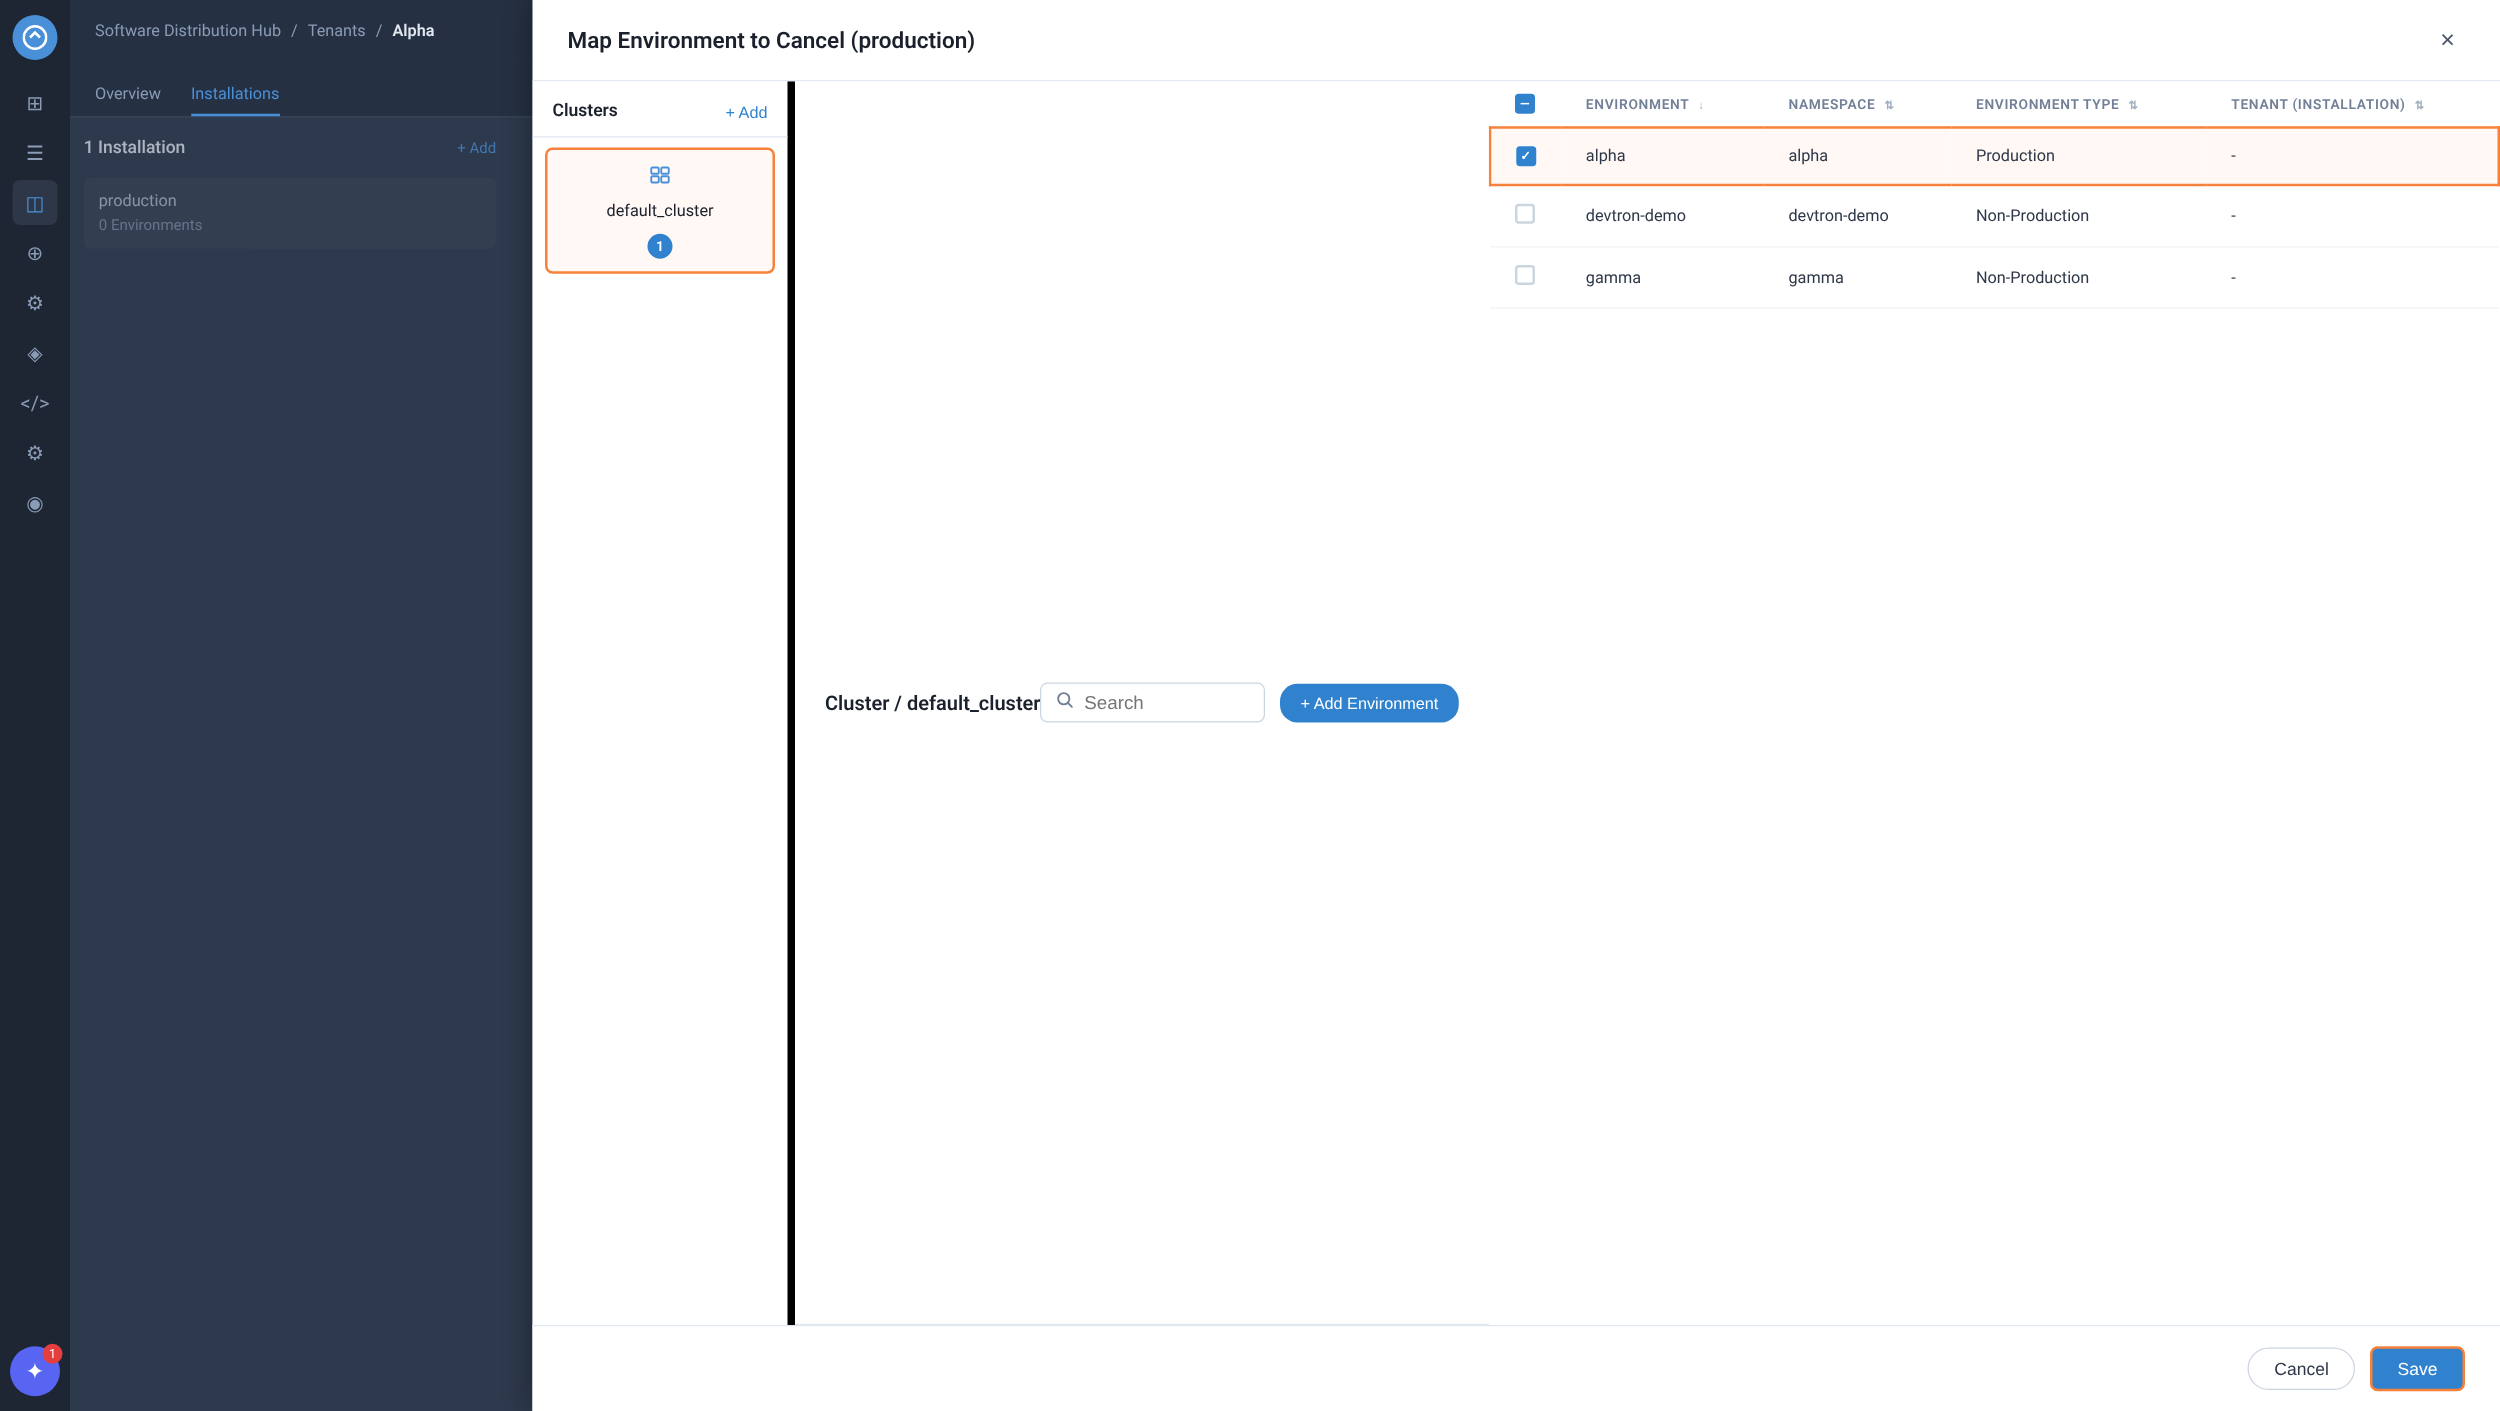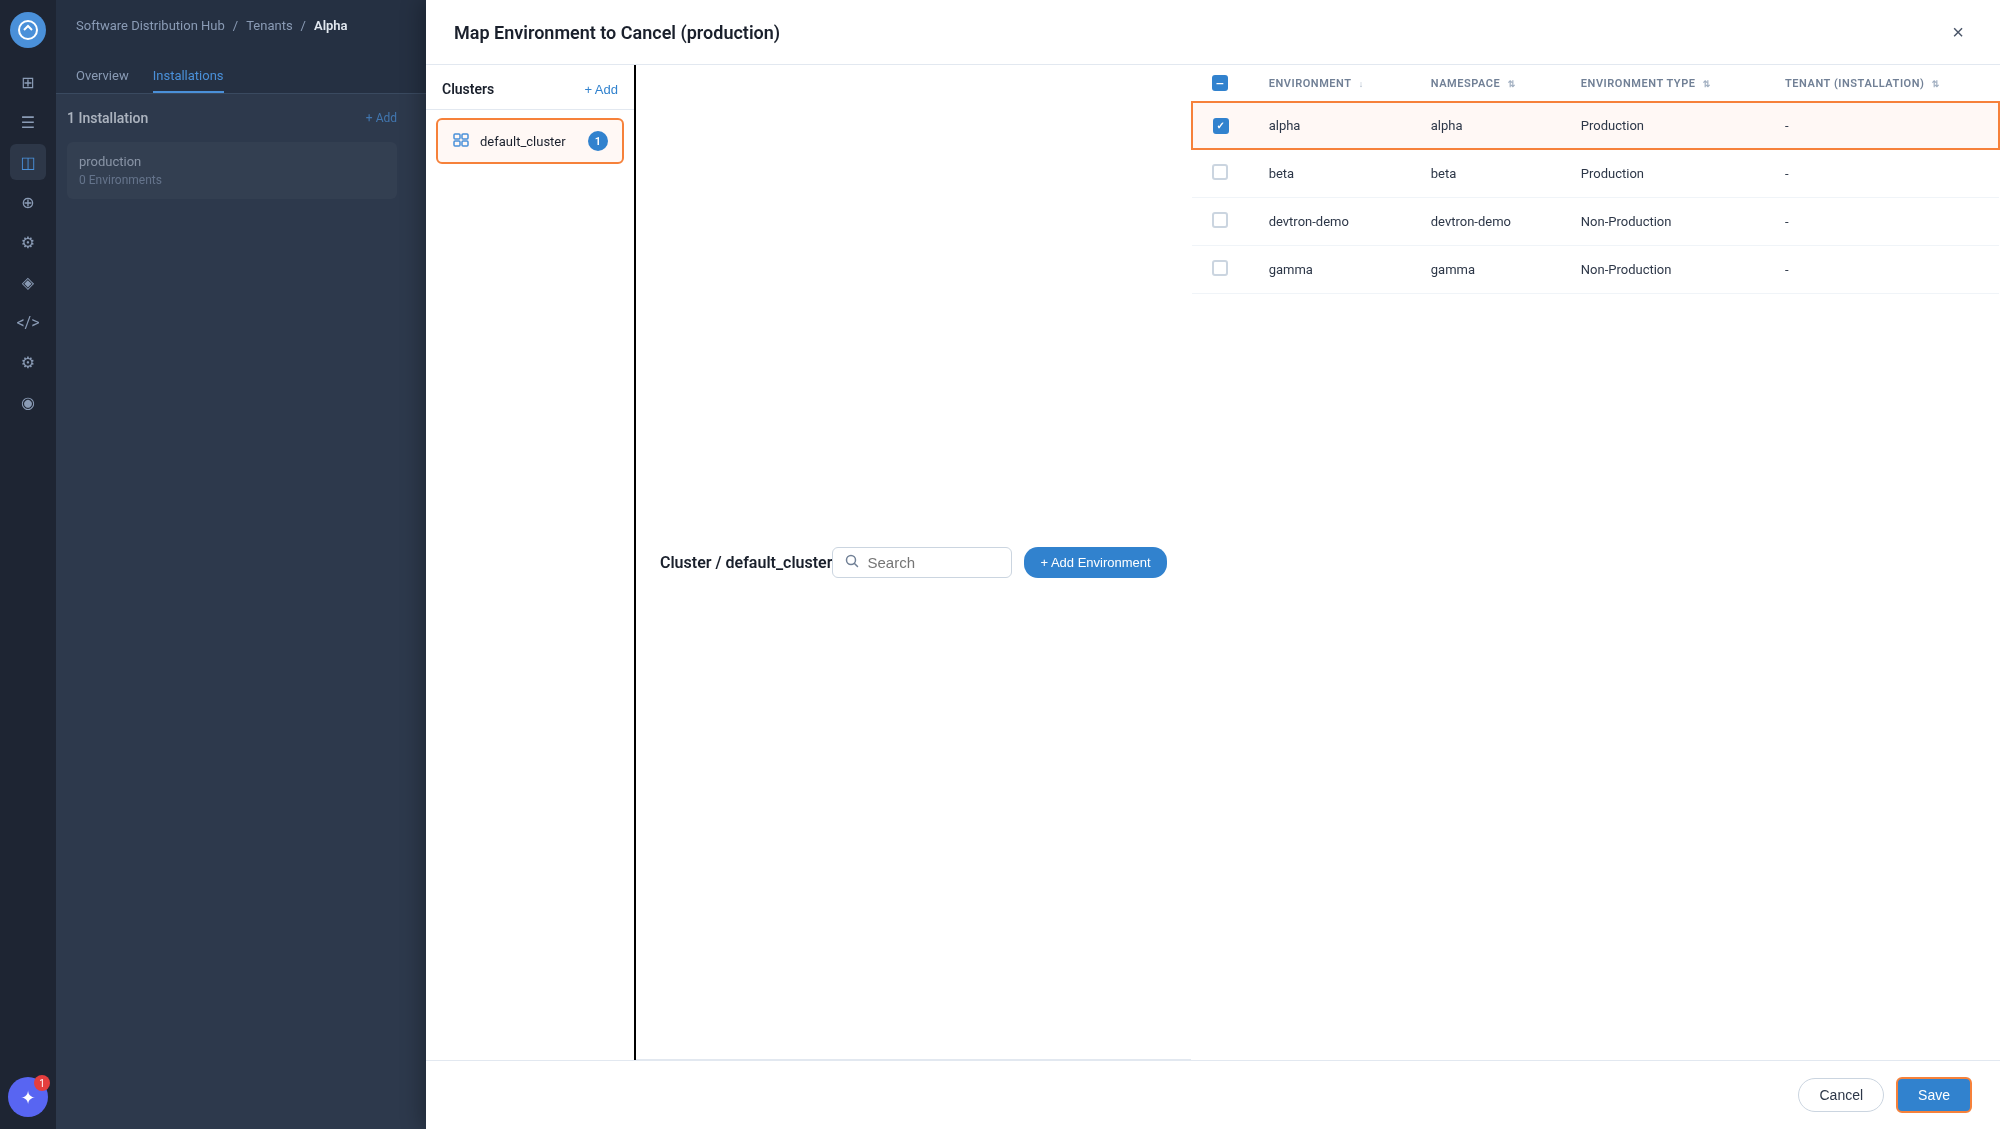--- a/index.html
+++ b/index.html
@@ -193,21 +193,21 @@
 
     .modal-body {
       display: flex;
       flex: 1;
       overflow: hidden;
     }
 
     
     .clusters-panel {
       width: 210px;
-      border-right: 2px solid #000000;
+      border-right: 6px solid #000000;
       padding: 16px 0;
       flex-shrink: 0;
       background: #fff;
     }
     .clusters-header {
       display: flex;
       align-items: center;
       justify-content: space-between;
       padding: 0 16px 12px;
       border-bottom: 1px solid #e2e8f0;
@@ -234,20 +234,21 @@
       gap: 10px;
       padding: 10px 14px;
       cursor: pointer;
       border: 2px solid transparent;
       margin: 8px 10px;
       border-radius: 6px;
     }
     .cluster-item.selected {
       border-color: #f6813a;
       background: #fff8f5;
+      flex-direction: column;
     }
     .cluster-icon {
       color: #4a90d9;
       font-size: 16px;
     }
     .cluster-name {
       font-size: 13px;
       color: #1a202c;
       flex: 1;
     }
@@ -616,29 +617,20 @@
             <tr class="selected-row">
               <td>
                 <div class="cb checked"></div>
               </td>
               <td>alpha</td>
               <td>alpha</td>
               <td>Production</td>
               <td>-</td>
             </tr>
 
-            <tr>
-              <td>
-                <div class="cb"></div>
-              </td>
-              <td>beta</td>
-              <td>beta</td>
-              <td>Production</td>
-              <td>-</td>
-            </tr>
 
             <tr>
               <td>
                 <div class="cb"></div>
               </td>
               <td>devtron-demo</td>
               <td>devtron-demo</td>
               <td>Non-Production</td>
               <td>-</td>
             </tr>

